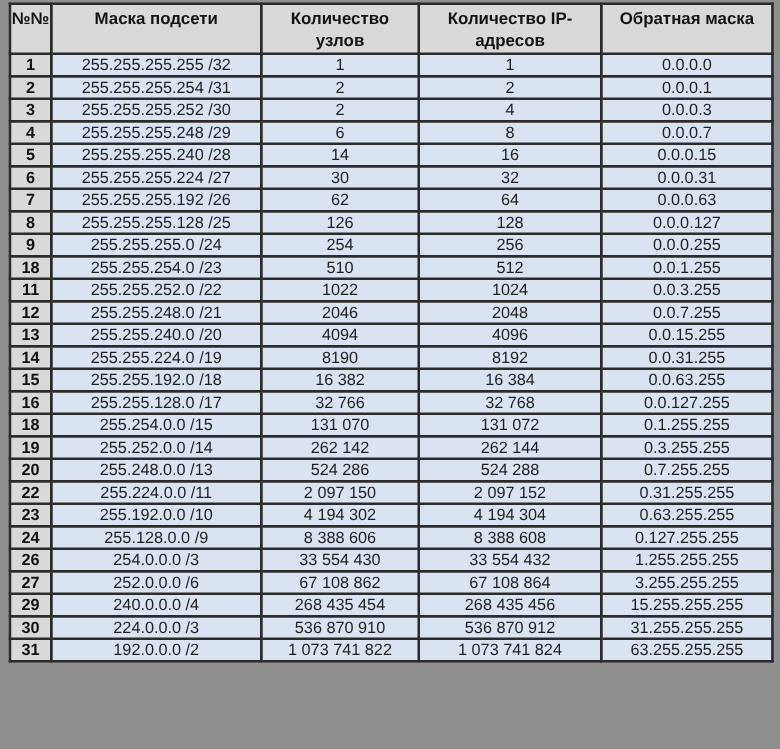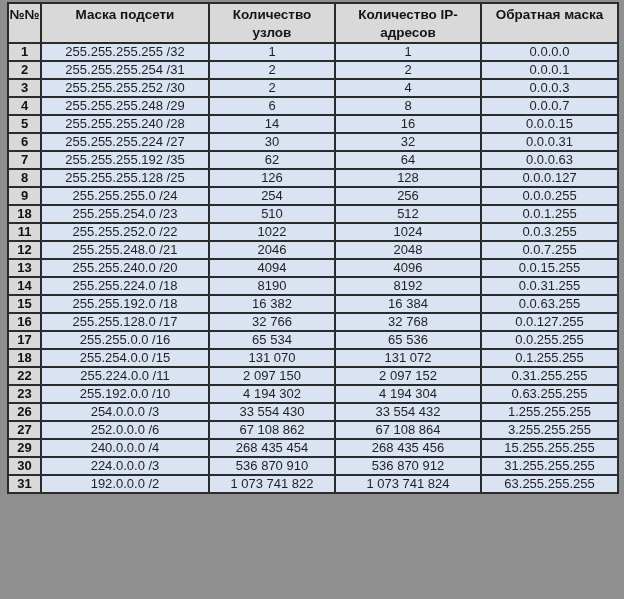--- a/index.html
+++ b/index.html
@@ -117,21 +117,21 @@
   </tr>
         <tr>
     <td class="num">6</td>
     <td>255.255.255.224 /27</td>
     <td>30</td>
     <td>32</td>
     <td>0.0.0.31</td>
   </tr>
         <tr>
     <td class="num">7</td>
-    <td>255.255.255.192 /35</td>
+    <td>255.255.255.192 /26</td>
     <td>62</td>
     <td>64</td>
     <td>0.0.0.63</td>
   </tr>
         <tr>
     <td class="num">8</td>
     <td>255.255.255.128 /25</td>
     <td>126</td>
     <td>128</td>
     <td>0.0.0.127</td>
@@ -166,68 +166,82 @@
   </tr>
         <tr>
     <td class="num">13</td>
     <td>255.255.240.0 /20</td>
     <td>4094</td>
     <td>4096</td>
     <td>0.0.15.255</td>
   </tr>
         <tr>
     <td class="num">14</td>
-    <td>255.255.224.0 /18</td>
+    <td>255.255.224.0 /19</td>
     <td>8190</td>
     <td>8192</td>
     <td>0.0.31.255</td>
   </tr>
         <tr>
     <td class="num">15</td>
     <td>255.255.192.0 /18</td>
     <td>16 382</td>
     <td>16 384</td>
     <td>0.0.63.255</td>
   </tr>
         <tr>
     <td class="num">16</td>
     <td>255.255.128.0 /17</td>
     <td>32 766</td>
     <td>32 768</td>
     <td>0.0.127.255</td>
   </tr>
         <tr>
-    <td class="num">17</td>
-    <td>255.255.0.0 /16</td>
-    <td>65 534</td>
-    <td>65 536</td>
-    <td>0.0.255.255</td>
-  </tr>
-        <tr>
     <td class="num">18</td>
     <td>255.254.0.0 /15</td>
     <td>131 070</td>
     <td>131 072</td>
     <td>0.1.255.255</td>
   </tr>
         <tr>
+    <td class="num">19</td>
+    <td>255.252.0.0 /14</td>
+    <td>262 142</td>
+    <td>262 144</td>
+    <td>0.3.255.255</td>
+  </tr>
+        <tr>
+    <td class="num">20</td>
+    <td>255.248.0.0 /13</td>
+    <td>524 286</td>
+    <td>524 288</td>
+    <td>0.7.255.255</td>
+  </tr>
+        <tr>
     <td class="num">22</td>
     <td>255.224.0.0 /11</td>
     <td>2 097 150</td>
     <td>2 097 152</td>
     <td>0.31.255.255</td>
   </tr>
         <tr>
     <td class="num">23</td>
     <td>255.192.0.0 /10</td>
     <td>4 194 302</td>
     <td>4 194 304</td>
     <td>0.63.255.255</td>
   </tr>
         <tr>
+    <td class="num">24</td>
+    <td>255.128.0.0 /9</td>
+    <td>8 388 606</td>
+    <td>8 388 608</td>
+    <td>0.127.255.255</td>
+  </tr>
+        <tr>
     <td class="num">26</td>
     <td>254.0.0.0 /3</td>
     <td>33 554 430</td>
     <td>33 554 432</td>
     <td>1.255.255.255</td>
   </tr>
         <tr>
     <td class="num">27</td>
     <td>252.0.0.0 /6</td>
     <td>67 108 862</td>

